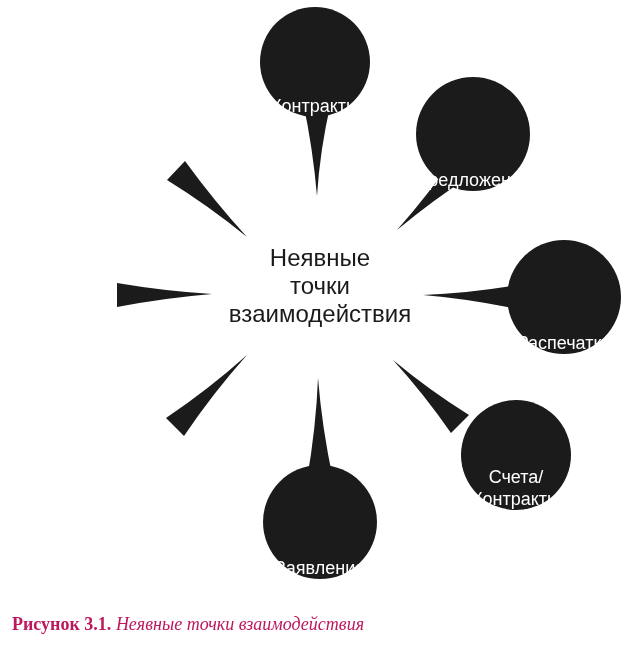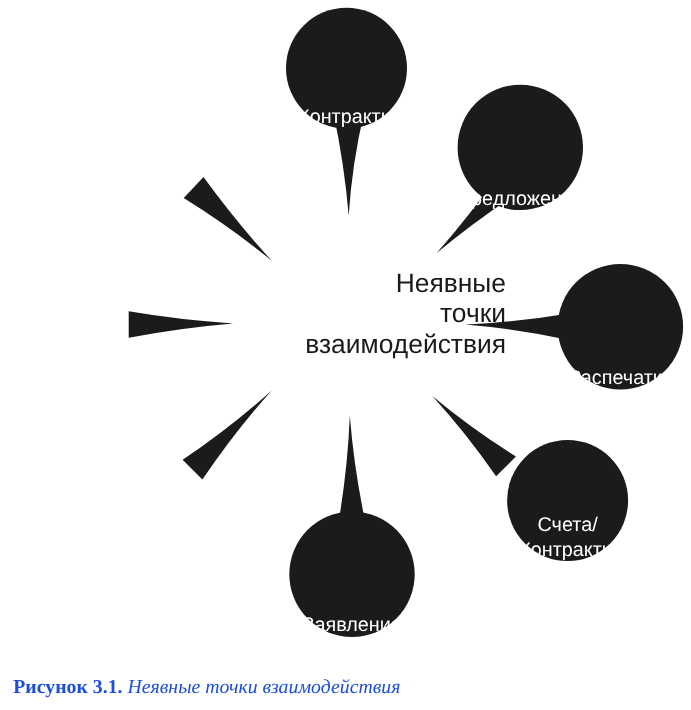--- a/index.html
+++ b/index.html
@@ -41,32 +41,32 @@
   }
   .node.small-text {
     font-size: 15px;
     line-height: 18px;
   }
   .center-label {
     position: absolute;
     left: 180px;
     top: 244px;
     width: 280px;
-    text-align: right;
+    text-align: center;
     color: var(--center-text, #1a1a1a);
     font-size: 24px;
     line-height: 28px;
   }
   .caption {
     position: absolute;
     left: 12px;
     top: 614px;
     font-family: "Liberation Serif", serif;
     font-size: 18px;
-    color: #1d4ed8;
+    color: #be185d;
     white-space: nowrap;
   }
   .caption .cap-label {
     font-weight: bold;
     font-style: normal;
   }
   .caption .cap-title {
     font-style: italic;
   }
 </style>

